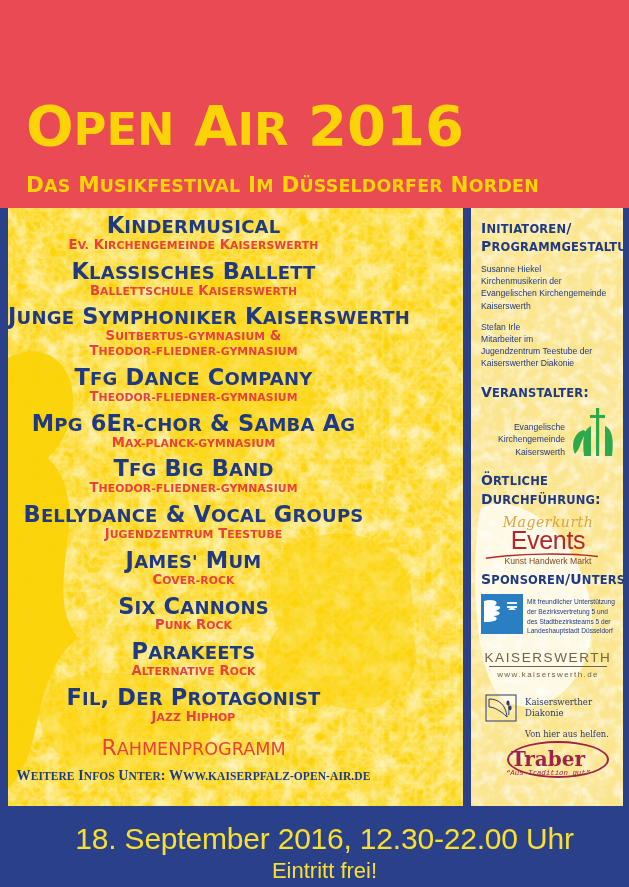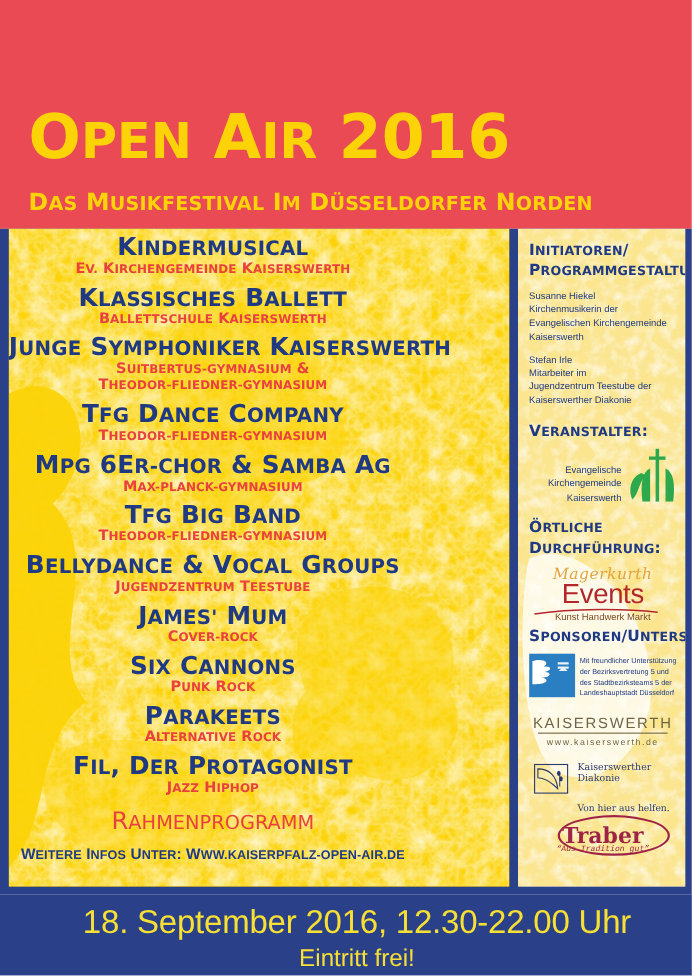--- a/index.html
+++ b/index.html
@@ -134,21 +134,21 @@
     font-family: "DejaVu Sans", sans-serif;
     font-weight: normal;
     font-size: 22px;
     margin-top: 10px;
     white-space: nowrap;
   }
   .rahmen .small-caps { font-size: 0.80em; }
 
   .infos {
     color: #1f3a83;
-    font-family: Liberation Sans, sans-serif;
+    font-family: Liberation Serif, serif;
     font-weight: bold;
     font-size: 14px;
     margin-top: 8px;
     letter-spacing: 0.1px;
     white-space: nowrap;
   }
   .infos .small-caps { font-size: 0.82em; }
 
   
   .sidebar {
@@ -277,21 +277,21 @@
     color: #6f6545;
     font-family: "Liberation Sans", sans-serif;
     font-size: 8px;
     letter-spacing: 1.4px;
   }
 
   
   .diak {
     display: flex;
     margin-top: 14px;
-    align-items: flex-start;
+    align-items: center;
     padding-left: 4px;
   }
   .diak-logo { width: 34px; flex: none; }
   .diak-text {
     padding-left: 6px;
     color: #2a3a6e;
     font-family: "DejaVu Serif", serif;
     font-size: 8.6px;
     line-height: 1.26;
   }

